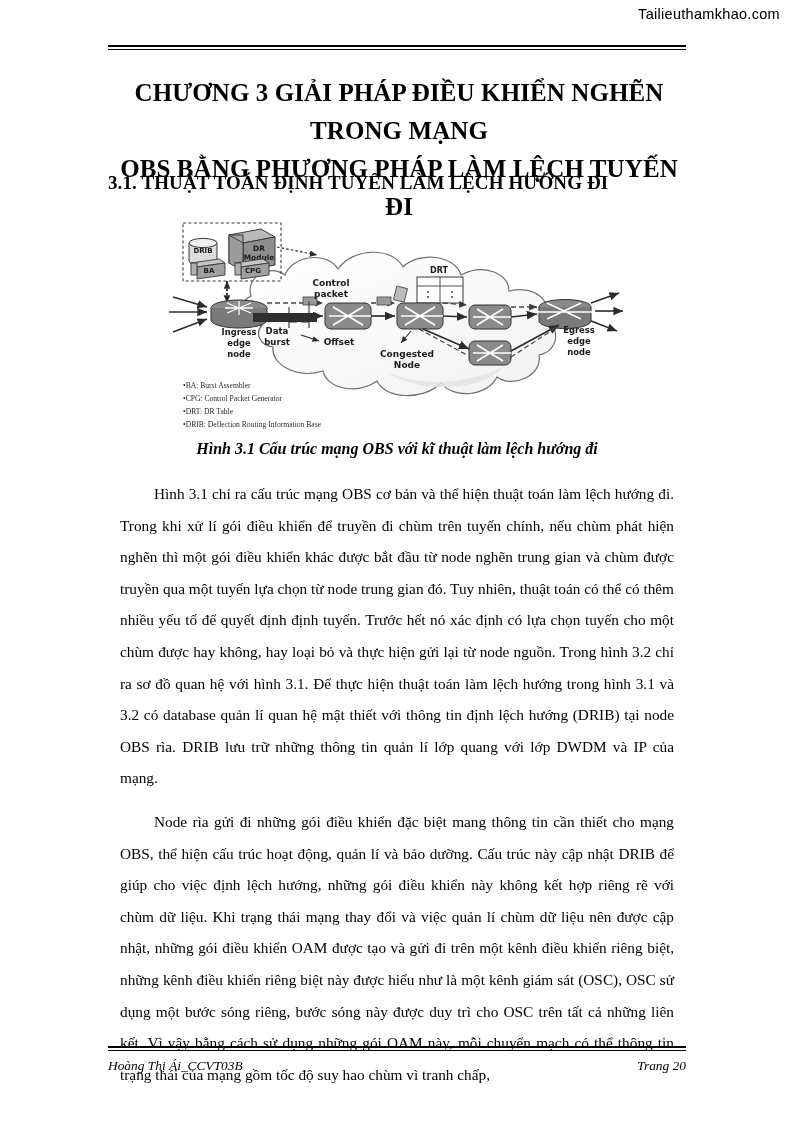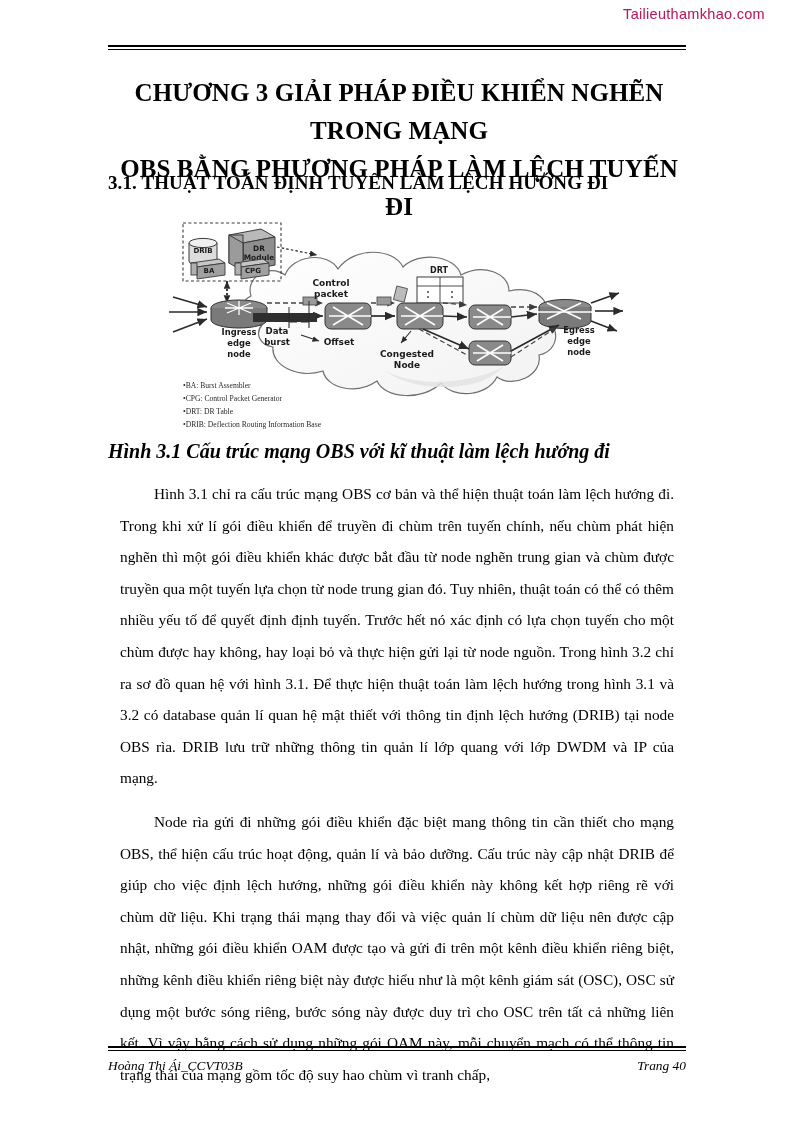--- a/index.html
+++ b/index.html
@@ -15,25 +15,25 @@
     position: relative;
     width: 794px;
     height: 1123px;
     background: #ffffff;
     overflow: hidden;
     box-sizing: border-box;
   }
   .watermark {
     position: absolute;
     top: 6px;
-    right: 29px;
+    right: 14px;
     font-family: "Liberation Sans", "DejaVu Sans", sans-serif;
     font-size: 14.5px;
     letter-spacing: 0.3px;
-    color: #be185d;
+    color: #000000;
     text-shadow: 0 0 1px #e8e0e6;
     user-select: none;
     white-space: nowrap;
   }
   .content {
     position: absolute;
     left: 108px;
     top: 0;
     width: 578px;
     height: 1123px;
@@ -88,23 +88,24 @@
     width: 578px;
   }
   .figure-img {
     position: relative;
     width: 460px;
     height: 215px;
     margin: 5px auto 4px auto;
   }
   .figure-caption {
     margin-top: 10px;
+    text-align: center;
     font-weight: bold;
     font-style: italic;
-    font-size: 20px;
+    font-size: 16px;
   }
   
   .body-text {
     position: absolute;
     top: 466px;
     left: 0;
     width: 578px;
   }
   .para {
     margin: 12px;
@@ -350,18 +351,18 @@
 
     <div class="body-text">
       <p class="para">Hình 3.1 chỉ ra cấu trúc mạng OBS cơ bản và thể hiện thuật toán làm lệch hướng đi. Trong khi xử lí gói điều khiển để truyền đi chùm trên tuyến chính, nếu chùm phát hiện nghẽn thì một gói điều khiển khác được bắt đầu từ node nghẽn trung gian và chùm được truyền qua một tuyến lựa chọn từ node trung gian đó. Tuy nhiên,  thuật toán có thể có thêm nhiều yếu tố để quyết định định tuyến. Trước hết nó xác định có lựa chọn tuyến cho một chùm được hay không, hay loại bỏ và thực hiện gửi lại từ node nguồn. Trong hình 3.2 chỉ ra sơ đồ quan hệ với hình 3.1. Để thực hiện thuật toán làm lệch hướng trong hình 3.1 và 3.2 có database quản lí quan hệ mật thiết với thông tin định lệch hướng (DRIB) tại node OBS rìa. DRIB lưu trữ những thông tin quản lí lớp quang với lớp DWDM và IP của mạng.</p>
       <p class="para">Node rìa gửi đi những gói điều khiển đặc biệt mang thông tin cần thiết cho mạng OBS, thể hiện cấu trúc hoạt động, quản lí và bảo dưỡng. Cấu trúc này cập nhật DRIB để giúp cho việc định lệch hướng, những gói điều khiển này không kết hợp riêng rẽ với chùm dữ liệu. Khi trạng thái mạng thay đổi và việc quản lí chùm dữ liệu nên được cập nhật, những gói điều khiển OAM được tạo và gửi đi trên một kênh điều khiển riêng biệt, những kênh điều khiển riêng biệt này được hiểu như là một kênh giám sát (OSC), OSC sử dụng một bước sóng riêng, bước sóng này được duy trì cho OSC trên tất cả những liên kết. Vì vậy bằng cách sử dụng những gói OAM này, mỗi chuyển mạch có thể thông tin trạng thái của mạng gồm tốc độ suy hao chùm vì tranh chấp,</p>
     </div>
 
     <div class="footer">
       <div class="rule-double-footer"></div>
       <div class="footer-row">
         <span>Hoàng Thị Ái_CCVT03B</span>
-        <span>Trang 40</span>
+        <span>Trang 20</span>
       </div>
     </div>
 
   </div>
 </div>
 
 </body></html>

